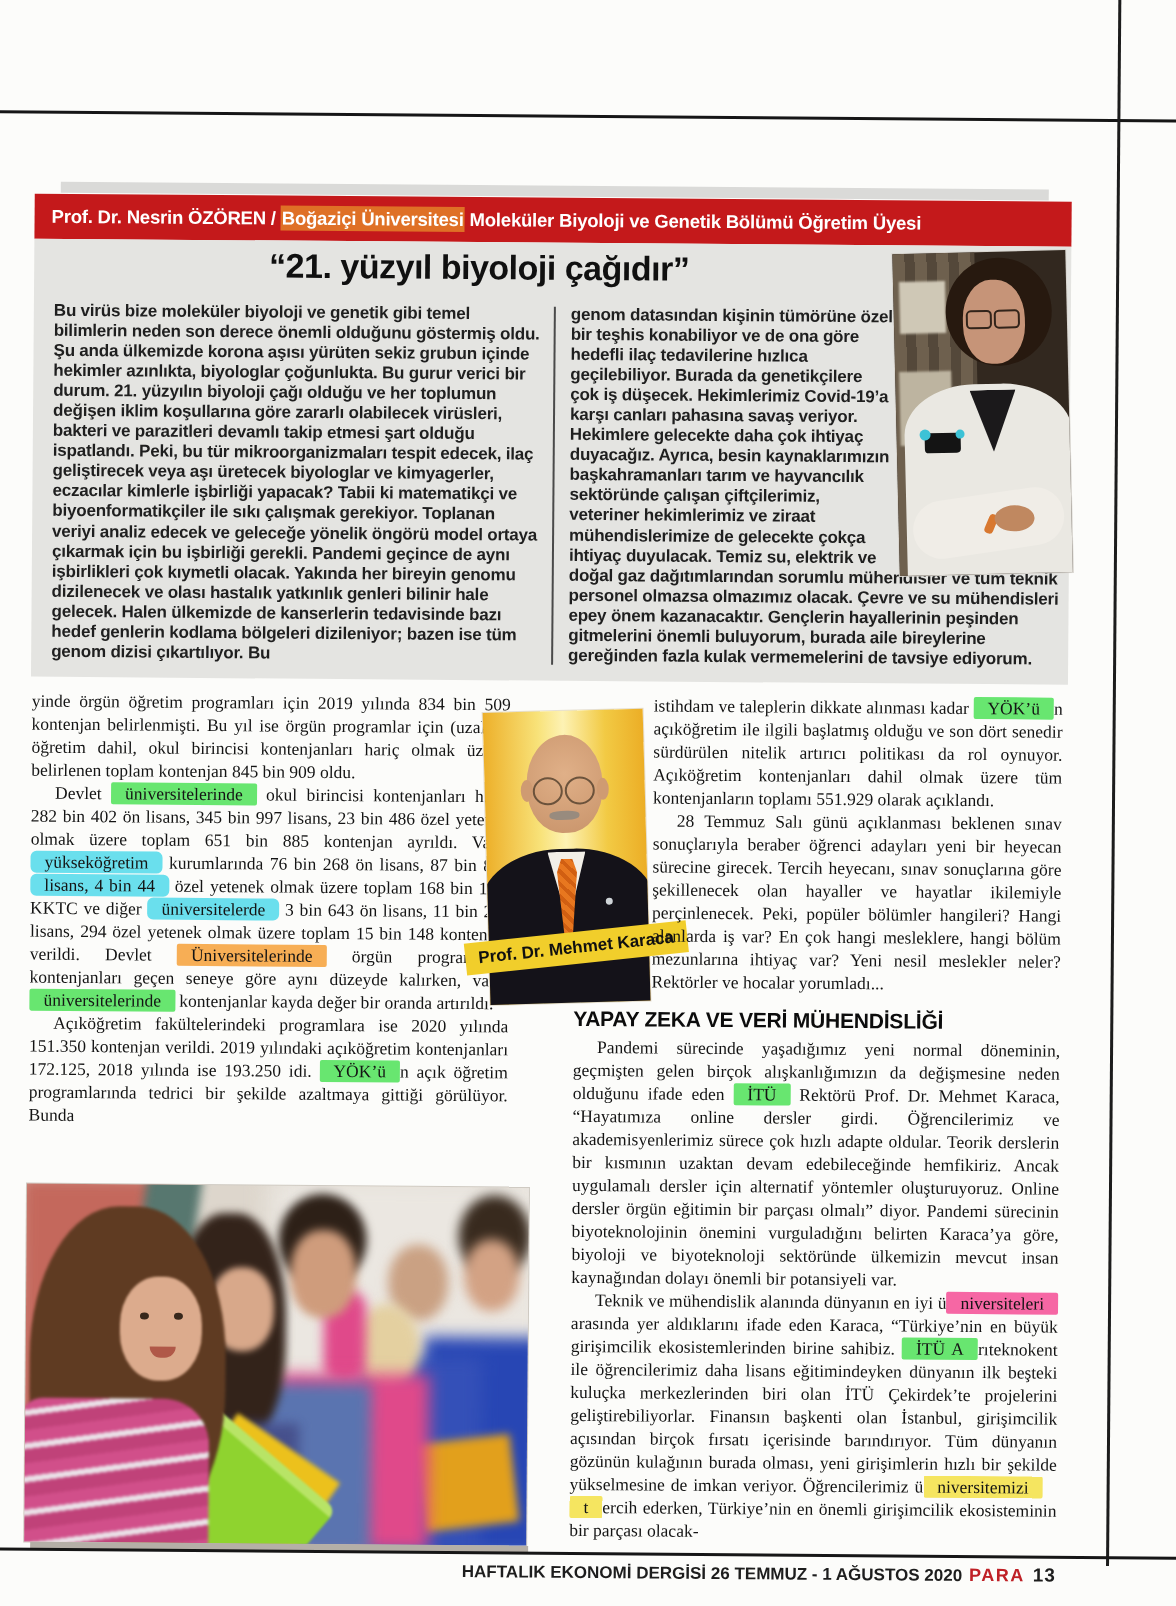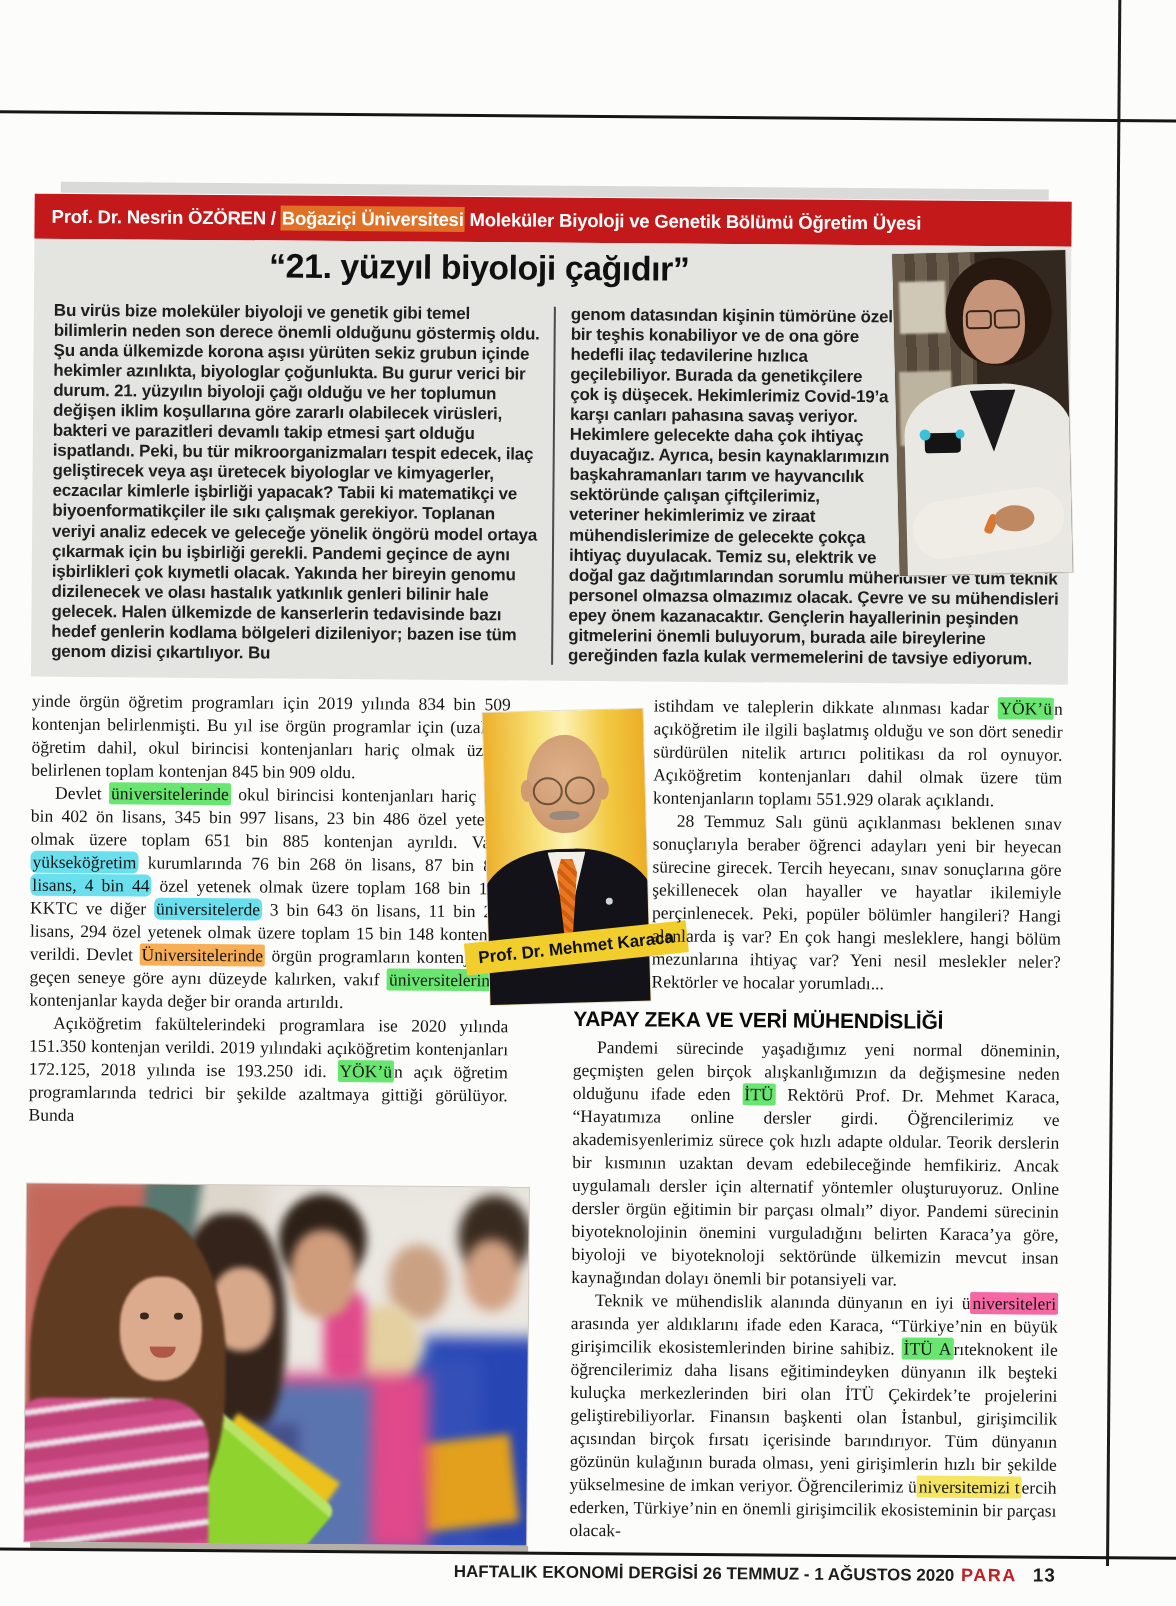--- a/index.html
+++ b/index.html
@@ -116,24 +116,24 @@
   .sp-g1m{left:124px;top:162px;width:26px;height:11px;background:#b05848;border-radius:0 0 12px 12px;}
   .sp-g1s{left:-6px;top:214px;width:190px;height:150px;border-radius:24px 46px 0 0;filter:blur(1.5px);
           background:repeating-linear-gradient(172deg,#d14f8a 0 13px,#ebe3e9 13px 19px,#c04279 19px 33px);}
   .sp-shadow{position:absolute;left:36px;top:1546px;width:498px;height:7px;background:#b5afa7;}
 
   
   .footer{position:absolute;left:360px;top:1561px;width:702px;text-align:right;
           font-family:"Liberation Sans",sans-serif;font-weight:bold;font-size:17px;color:#1d1d1d;
           white-space:nowrap;}
   .footer .brand{color:#bf2026;letter-spacing:1.5px;margin:0 8px 0 7px;font-size:18px;}
-  .footer .pageno{font-size:19px;letter-spacing:1px;margin-left:8px;}
-
-  
-  .hl{padding:1px 2px;border-radius:2px;box-decoration-break:clone;-webkit-box-decoration-break:clone;}
+  .footer .pageno{font-size:19px;letter-spacing:1px;}
+
+  
+  .hl{padding:1px 14px;border-radius:2px;box-decoration-break:clone;-webkit-box-decoration-break:clone;}
   .hl-green{background:rgba(66,224,78,.8);}
   .hl-cyan{background:rgba(58,214,232,.75);border-radius:6px;}
   .hl-orange{background:rgba(246,160,55,.85);}
   .hl-pink{background:rgba(244,60,140,.78);}
   .hl-yellow{background:rgba(243,222,58,.8);}
   .hl-redbar{background:#df7026;padding:2px 1px;border-radius:0;}
 </style>
 </head>
 <body>
 

